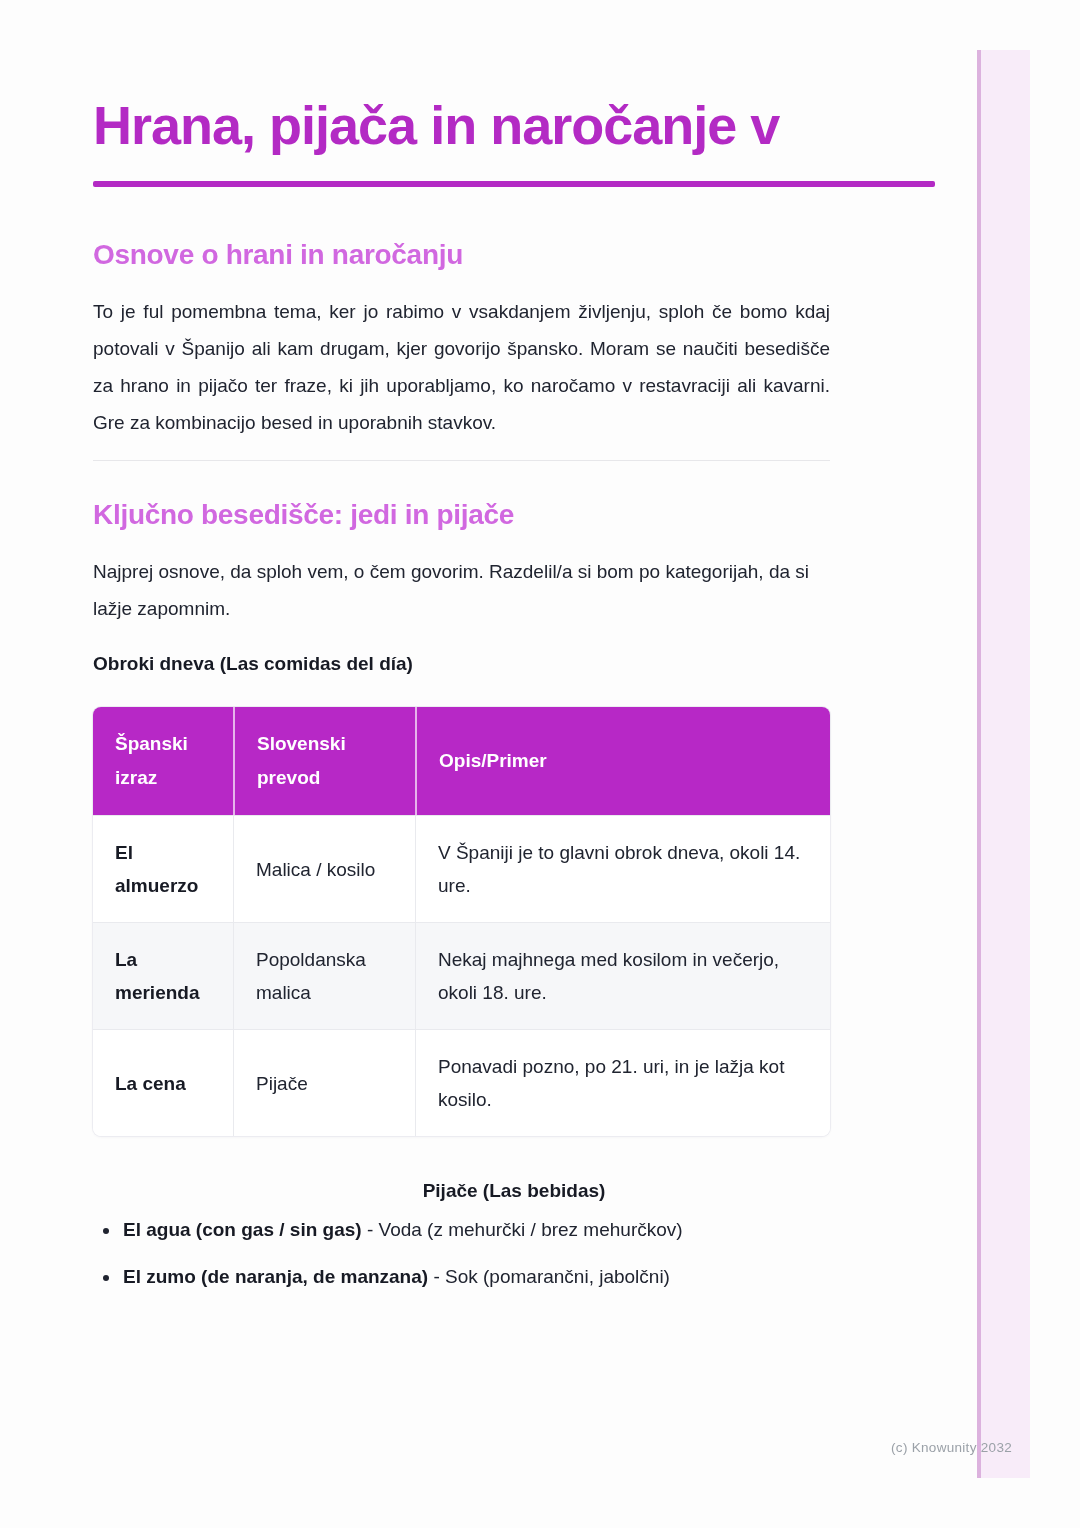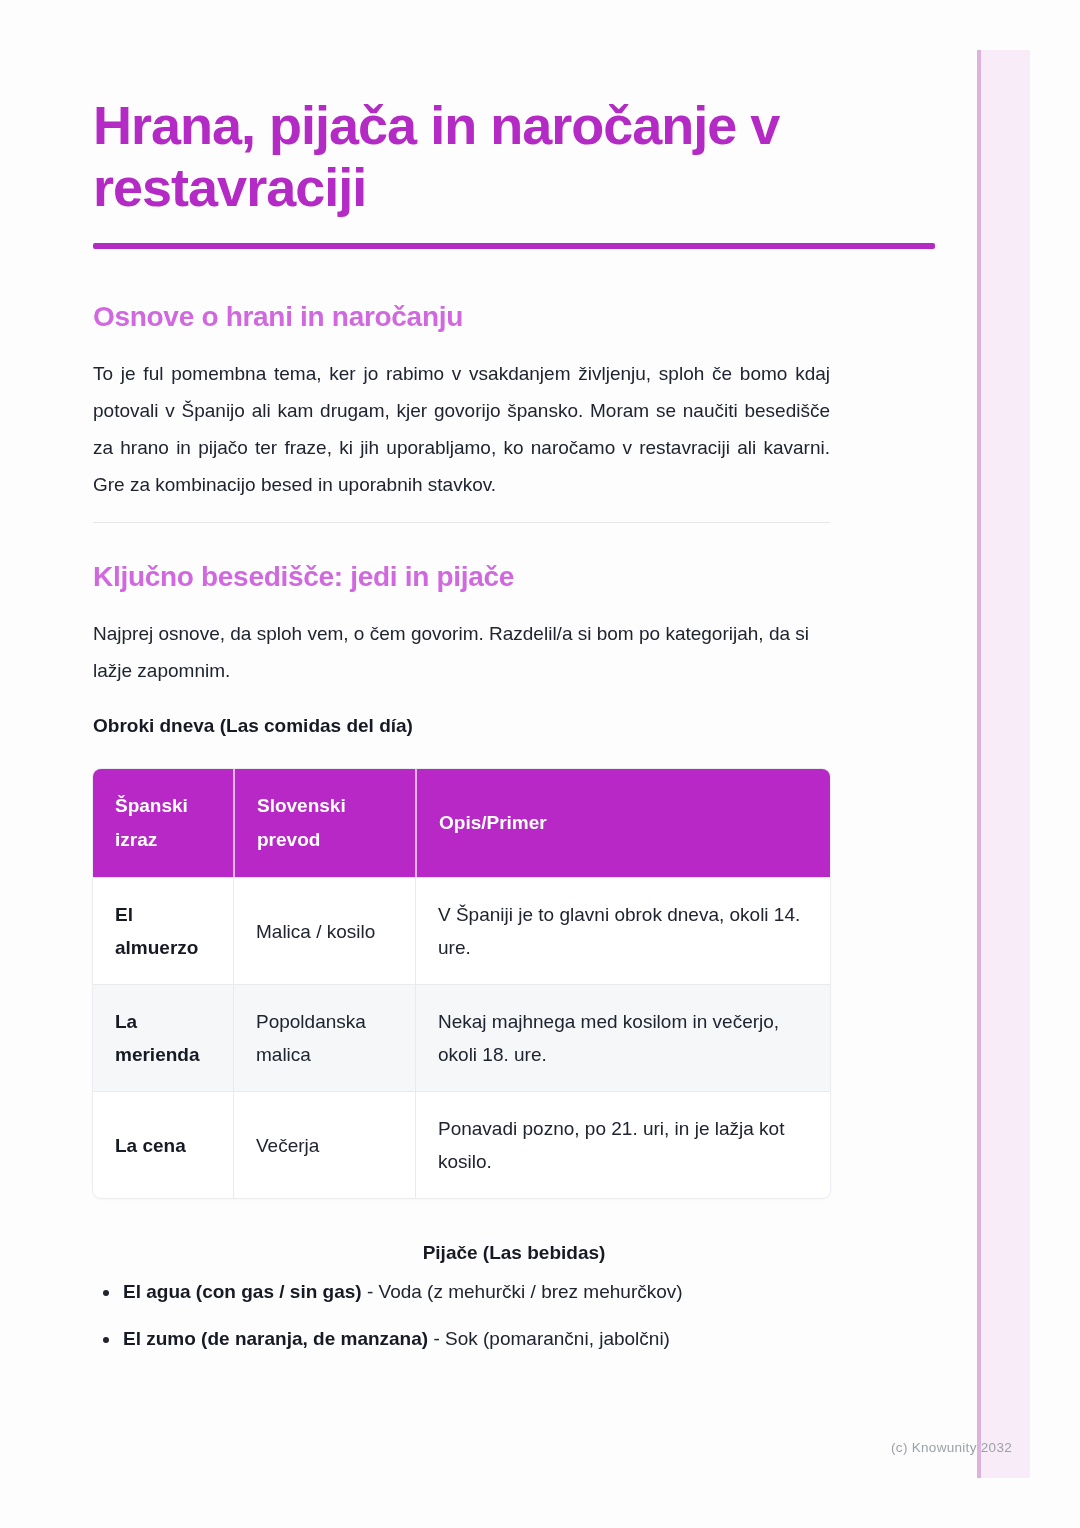--- a/index.html
+++ b/index.html
@@ -163,21 +163,20 @@
 <body>
 
 <div class="page">
 
   <aside class="next-page-strip"></aside>
 
   <main class="content">
 
     <h1 class="doc-title">
       <span>Hrana, pijača in naročanje v</span>
-      <span>restavraciji</span>
     </h1>
 
     <div class="title-rule"></div>
 
     <h2 class="section-heading first">Osnove o hrani in naročanju</h2>
 
     <p class="body-text justified">To je ful pomembna tema, ker jo rabimo v vsakdanjem življenju, sploh če bomo kdaj potovali v Španijo ali kam drugam, kjer govorijo špansko. Moram se naučiti besedišče za hrano in pijačo ter fraze, ki jih uporabljamo, ko naročamo v restavraciji ali kavarni. Gre za kombinacijo besed in uporabnih stavkov.</p>
 
     <hr class="divider">
 
@@ -207,21 +206,21 @@
             <td>Malica / kosilo</td>
             <td>V Španiji je to glavni obrok dneva, okoli 14. ure.</td>
           </tr>
           <tr>
             <td class="term">La merienda</td>
             <td>Popoldanska malica</td>
             <td>Nekaj majhnega med kosilom in večerjo, okoli 18. ure.</td>
           </tr>
           <tr>
             <td class="term">La cena</td>
-            <td>Večerja</td>
+            <td>Pijače</td>
             <td>Ponavadi pozno, po 21. uri, in je lažja kot kosilo.</td>
           </tr>
         </tbody>
       </table>
     </div>
 
     <h3 class="subheading drinks-heading">Pijače (Las bebidas)</h3>
 
     <ul class="drinks">
       <li><b>El agua (con gas / sin gas)</b><span> - Voda (z mehurčki / brez mehurčkov)</span></li>

